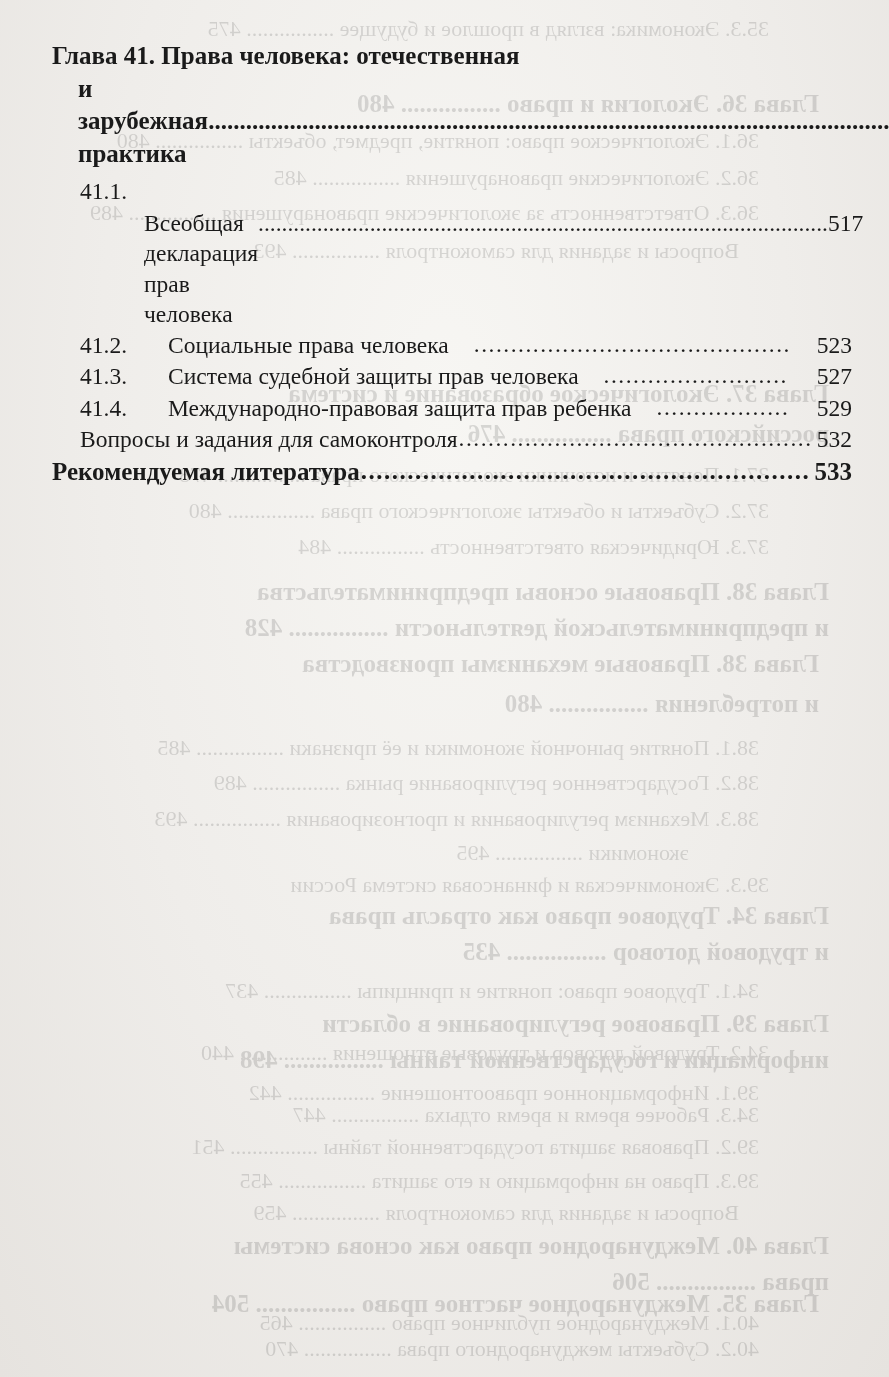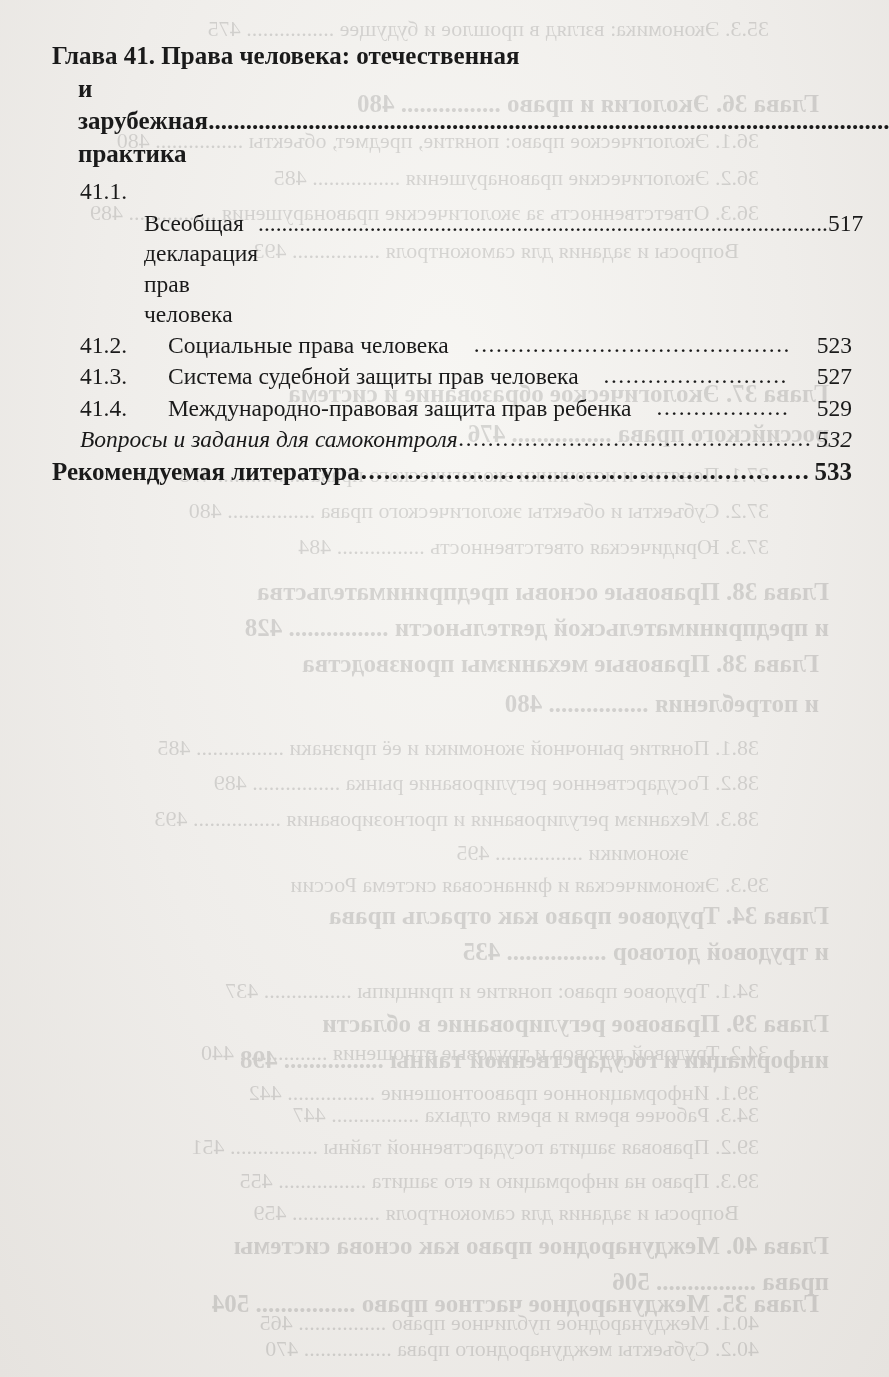--- a/index.html
+++ b/index.html
@@ -100,21 +100,20 @@
     width: 64px;
   }
   .wrap2 {
     padding-left: 92px;
     display: flex;
     align-items: baseline;
     font-size: 23.5px;
     line-height: 1.30;
   }
   .italic {
-    font-style: italic;
     padding-left: 28px;
   }
   .lit {
     font-weight: bold;
     font-size: 25px;
     padding-left: 0;
     margin-top: 1px;
   }
 </style>
 </head>

